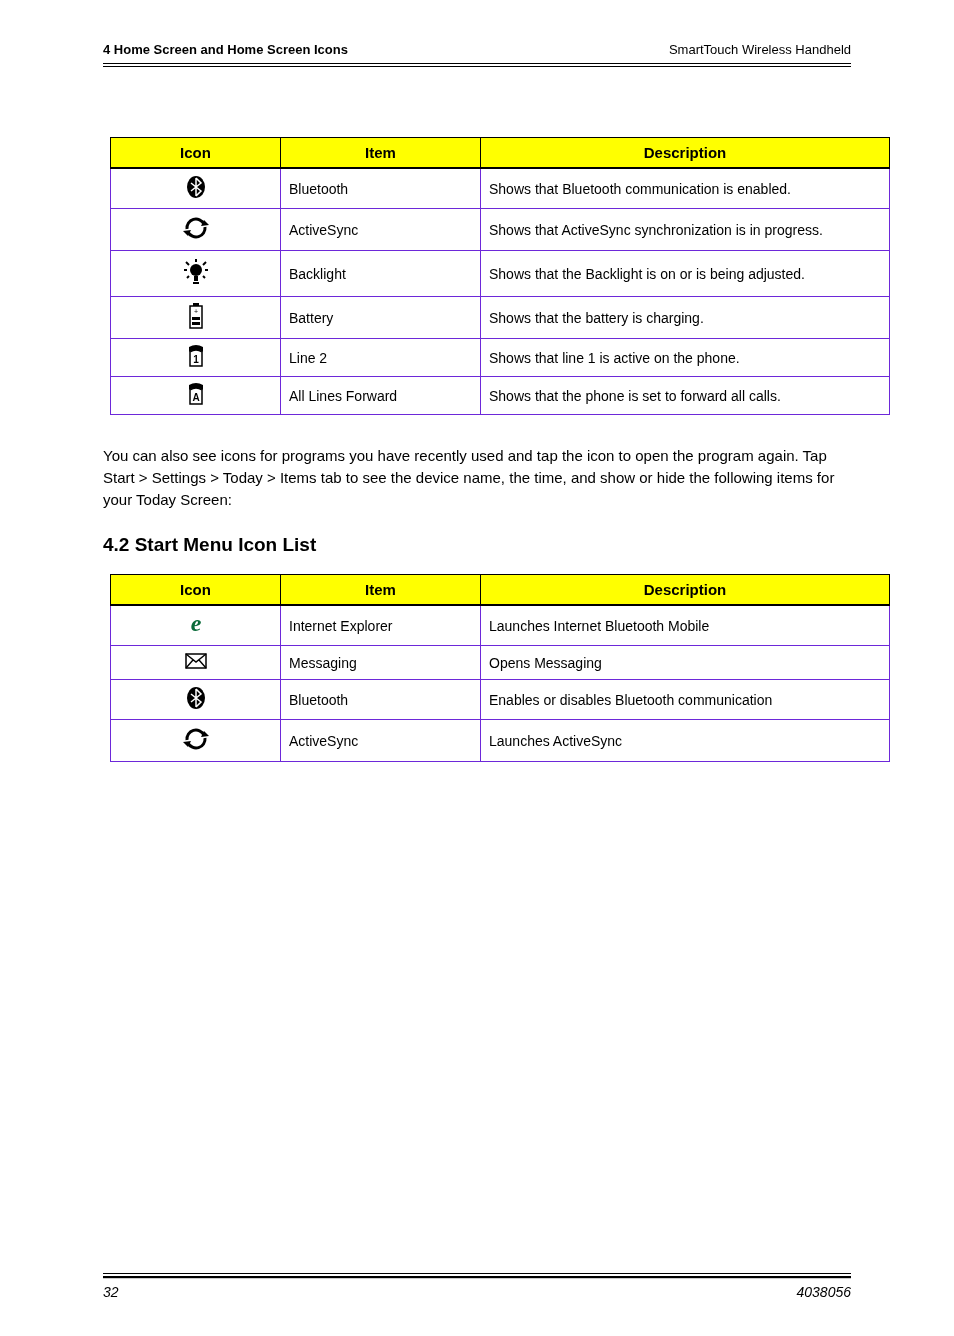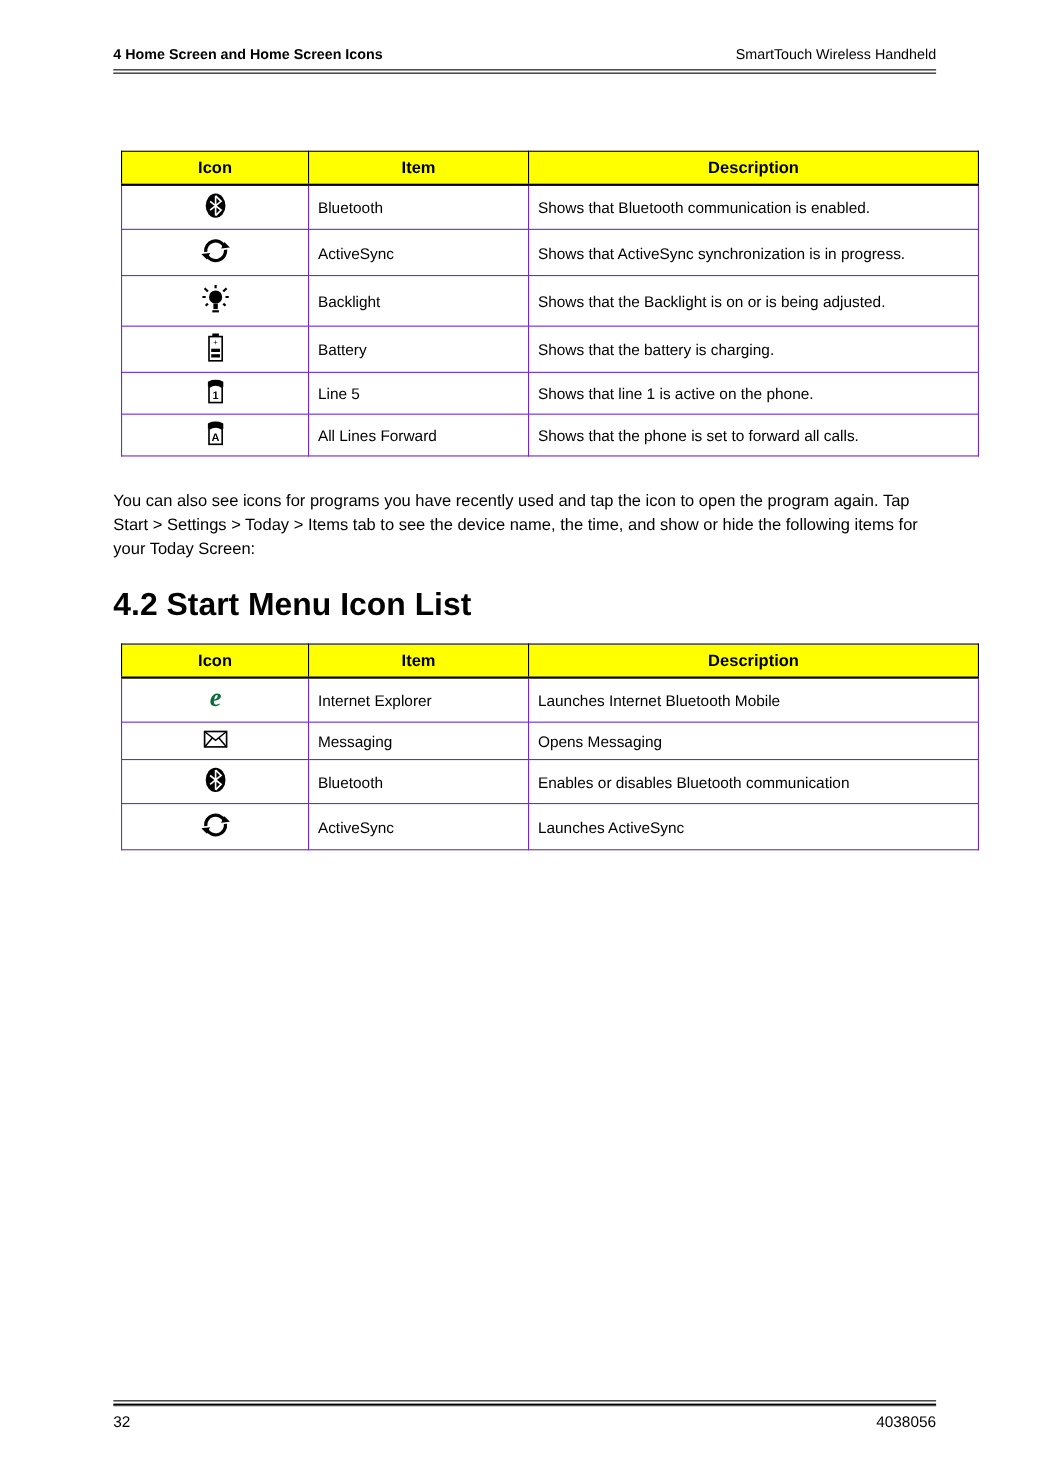--- a/index.html
+++ b/index.html
@@ -12,22 +12,22 @@
   .header-line .right { }
   table.icon-table { width: 780px; border-collapse: collapse; margin: 10px 0 30px 7px; }
   table.icon-table th { background: #ffff00; font-weight: 700; font-size: 15px; text-align: center; padding: 6px 16px; border: 1.2px solid #000; border-top-width: 1.5px; }
   table.icon-table td { border: 1px solid #6d28d9; font-size: 14px; padding: 7px 8px; vertical-align: middle; }
   table.icon-table td.icon-cell { width: 170px; text-align: center; padding: 6px 4px; }
   table.icon-table td.item-cell { width: 200px; }
   table.icon-table td.desc-cell { }
   table.icon-table thead tr th { border-bottom: 2px solid #000; }
   .icon-svg { display: inline-block; vertical-align: middle; }
   .between-text { font-size: 15px; line-height: 1.45; margin: 22px 0 12px 0; }
-  .sect-title { font-size: 29px; font-weight: 700; margin: 24px 0 18px 0; }
-  .bottom-area { position: absolute; left: 103px; right: 103px; bottom: 36px; }
+  .sect-title { font-size: 19px; font-weight: 700; margin: 24px 0 18px 0; }
+  .bottom-area { position: absolute; left: 103px; right: 103px; bottom: 36px; font-style: italic; }
   .bottom-rule { border-top: 1px solid #000; margin-bottom: 2px; }
   .bottom-rule2 { border-top: 2px solid #000; border-bottom: 1px solid #ccc; height: 2px; margin-bottom: 5px; }
   .footer-line { display: flex; justify-content: space-between; font-size: 14px; }
 </style>
 </head>
 <body>
 
 <div class="page">
   <div class="header-line">
     <span class="left">4 Home Screen and Home Screen Icons</span>
@@ -111,21 +111,21 @@
       <tr>
         <td class="icon-cell">
           <span class="icon-svg">
             <svg width="20" height="22" viewBox="0 0 20 22">
                 <path d="M3 2 Q10 -2 17 2 L17 7 Q10 3 3 7 Z" fill="#000"></path>
                 <path d="M4 7 L4 21 L16 21 L16 7 Q10 3 4 7 Z" stroke="#000" stroke-width="1.5" fill="none"></path>
                 <text x="10" y="18" font-size="10" font-weight="bold" text-anchor="middle" fill="#000">1</text>
               </svg>
           </span>
         </td>
-        <td class="item-cell">Line 5</td>
+        <td class="item-cell">Line 2</td>
         <td class="desc-cell">Shows that line 1 is active on the phone.</td>
       </tr>
       <tr>
         <td class="icon-cell">
           <span class="icon-svg">
             <svg width="20" height="22" viewBox="0 0 20 22">
                 <path d="M3 2 Q10 -2 17 2 L17 7 Q10 3 3 7 Z" fill="#000"></path>
                 <path d="M4 7 L4 21 L16 21 L16 7 Q10 3 4 7 Z" stroke="#000" stroke-width="1.5" fill="none"></path>
                 <text x="10" y="18" font-size="10" font-weight="bold" text-anchor="middle" fill="#000">A</text>
               </svg>

